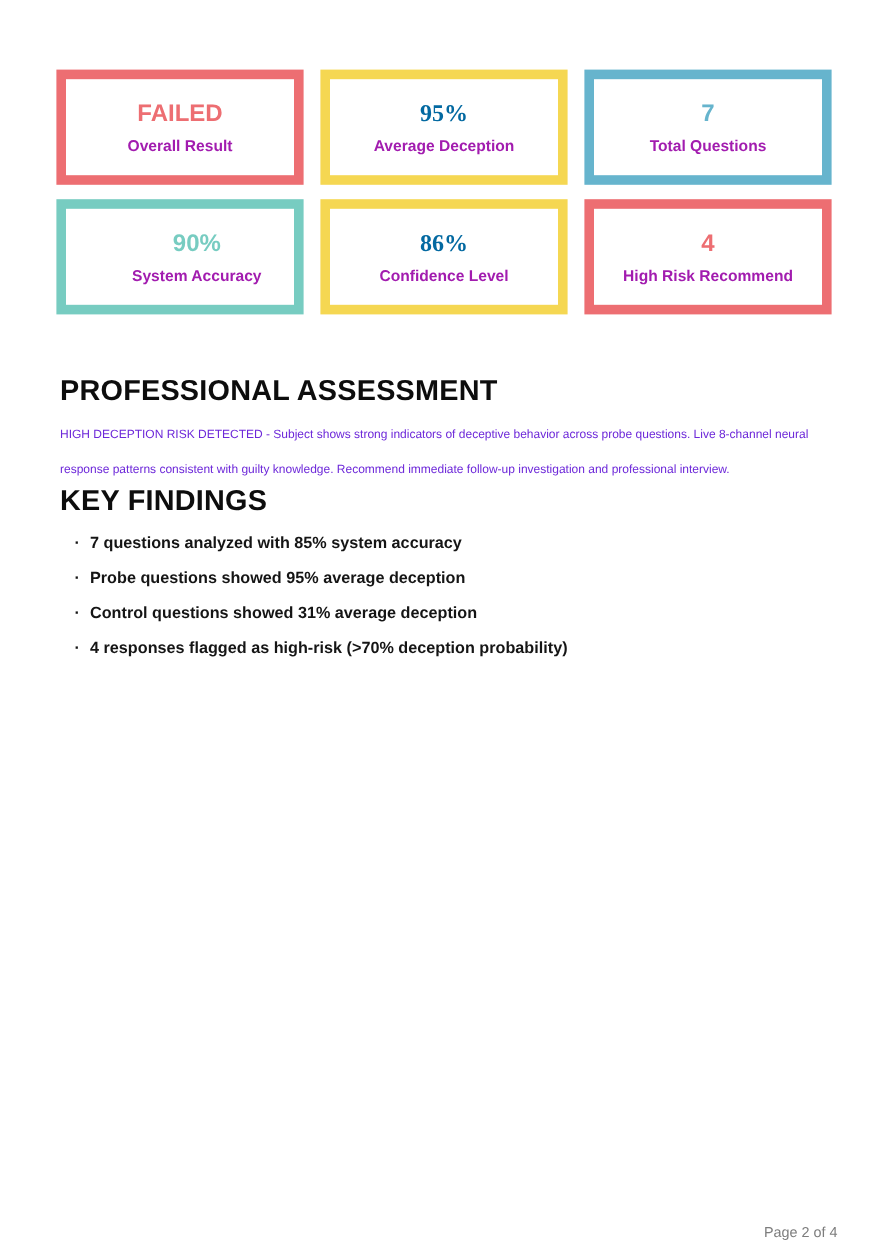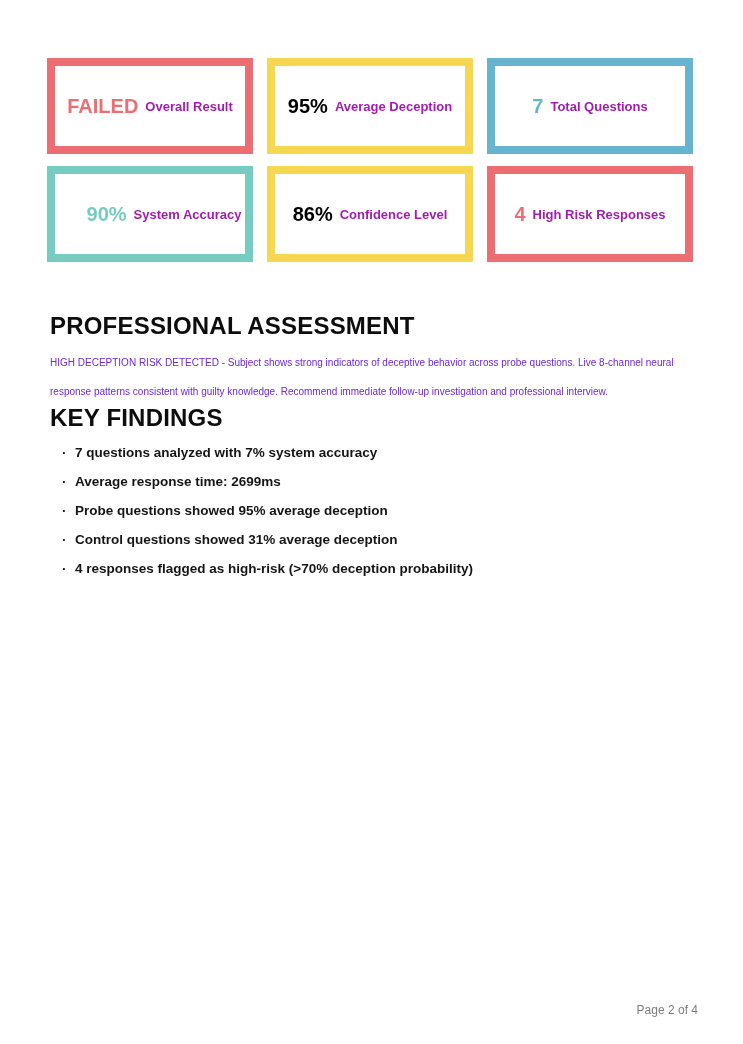--- a/index.html
+++ b/index.html
@@ -32,41 +32,41 @@
     display: grid;
     grid-template-columns: repeat(3, 206px);
     grid-auto-rows: 96px;
     column-gap: 14px;
     row-gap: 12px;
   }
   .stat-card {
     background: #ffffff;
     border: 8px solid #cccccc;
     display: flex;
-    flex-direction: row;
+    flex-direction: column;
     align-items: center;
     justify-content: center;
     gap: 7px;
     text-align: center;
   }
   .stat-value {
     font-size: 20px;
     font-weight: bold;
     line-height: 24px;
   }
   .stat-label {
     font-size: 13px;
     font-weight: bold;
     color: #a21caf;
     line-height: 15px;
   }
   .c-red    { border-color: #ED6E72; }
   .c-red    .stat-value { color: #ED6E72; }
   .c-yellow { border-color: #F5D752; }
-  .c-yellow .stat-value { color: #000000; }
+  .c-yellow .stat-value { color: #0369a1; font-family: Liberation Serif, serif; }
   .c-blue   { border-color: #66B4CD; }
   .c-blue   .stat-value { color: #66B4CD; }
   .c-teal   { border-color: #77CCC1; padding-left: 28px; }
   .c-teal   .stat-value { color: #77CCC1; }
   .section-heading {
     margin: 0 0 0 3px;
     font-size: 24px;
     line-height: 24px;
     font-weight: bold;
     color: #0d0d0d;
@@ -94,21 +94,21 @@
     color: #151515;
   }
   .bullet {
     display: inline-block;
     width: 13px;
     color: #151515;
   }
   .page-footer {
     position: absolute;
     right: 45px;
-    bottom: 27px;
+    bottom: 10px;
     font-size: 12px;
     color: #7d7d7d;
   }
 </style>
 </head>
 <body>
 
 <div class="page">
 
 
@@ -134,35 +134,34 @@
       <div class="stat-label">System Accuracy</div>
     </div>
 
     <div class="stat-card c-yellow">
       <div class="stat-value">86%</div>
       <div class="stat-label">Confidence Level</div>
     </div>
 
     <div class="stat-card c-red">
       <div class="stat-value">4</div>
-      <div class="stat-label">High Risk Responses</div>
+      <div class="stat-label">High Risk Recommend</div>
     </div>
 
   </div>
 
   <div class="assessment-section">
     <h2 class="section-heading">PROFESSIONAL ASSESSMENT</h2>
     <p class="assessment-body">HIGH DECEPTION RISK DETECTED - Subject shows strong indicators of deceptive behavior across probe questions. Live 8-channel neural response patterns consistent with guilty knowledge. Recommend immediate follow-up investigation and professional interview.</p>
   </div>
 
   <div class="findings-section">
     <h2 class="section-heading">KEY FINDINGS</h2>
     <ul class="findings-list">
-      <li><span class="bullet">·</span><span>7 questions analyzed with 7% system accuracy</span></li>
-      <li><span class="bullet">·</span><span>Average response time: 2699ms</span></li>
+      <li><span class="bullet">·</span><span>7 questions analyzed with 85% system accuracy</span></li>
       <li><span class="bullet">·</span><span>Probe questions showed 95% average deception</span></li>
       <li><span class="bullet">·</span><span>Control questions showed 31% average deception</span></li>
       <li><span class="bullet">·</span><span>4 responses flagged as high-risk (&gt;70% deception probability)</span></li>
     </ul>
   </div>
 
   <div class="page-footer">Page 2 of 4</div>
 
 </div>
 

